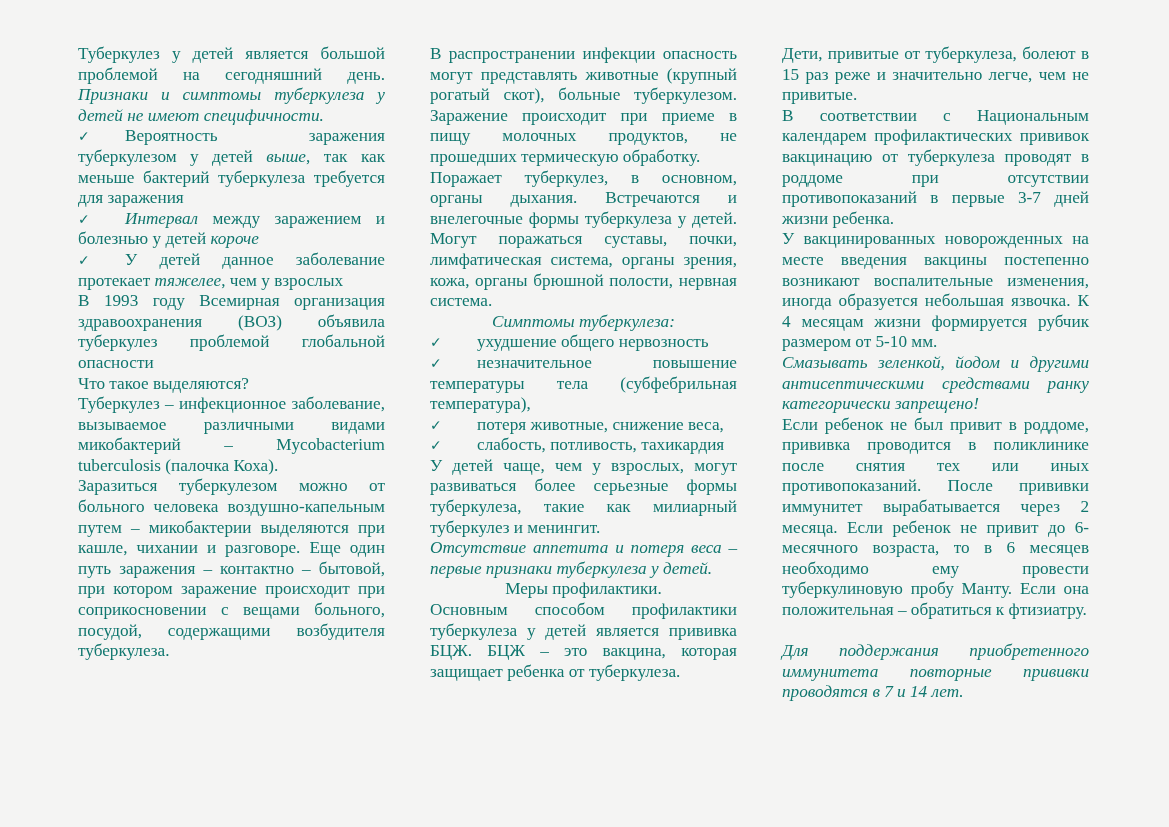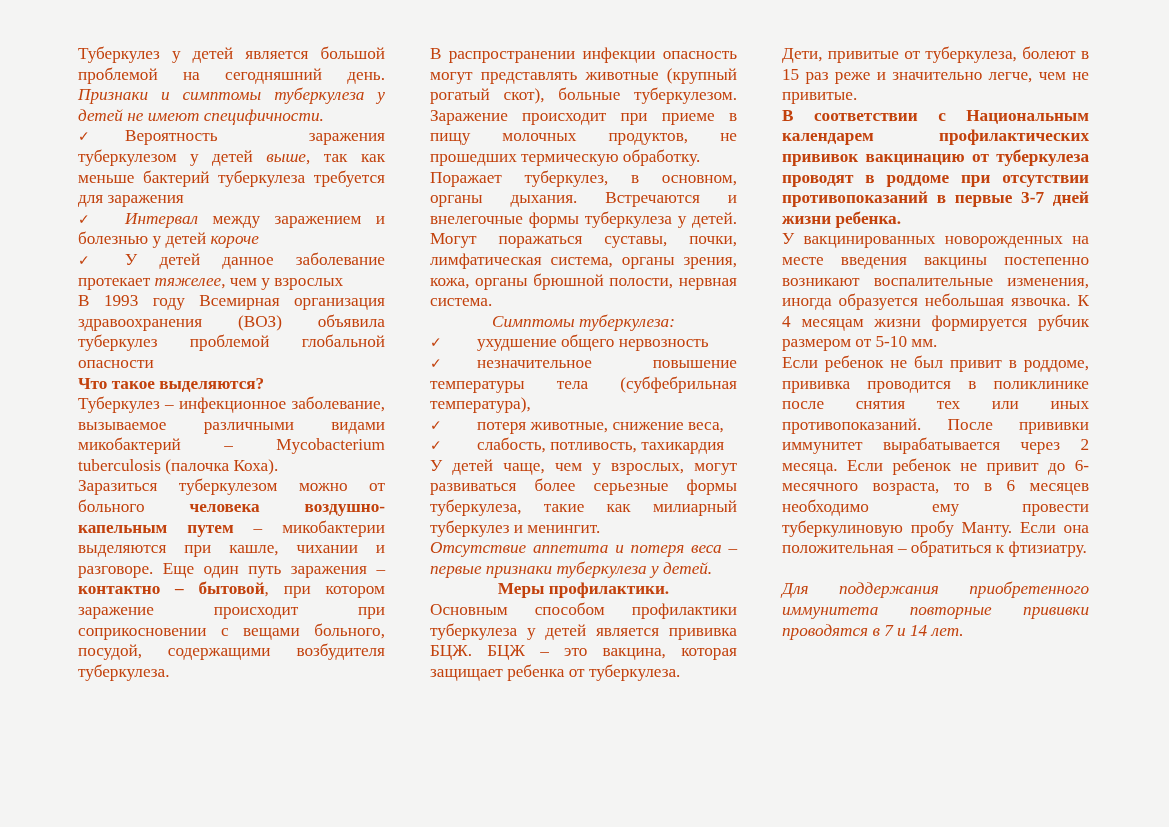--- a/index.html
+++ b/index.html
@@ -12,35 +12,35 @@
     background: #f4f4f3;
     overflow: hidden;
   }
   .page {
     box-sizing: border-box;
     width: 1169px;
     height: 827px;
     padding: 44px 80px 20px 78px;
     display: flex;
     gap: 45px;
-    color: #c2410c;
+    color: #0f766e;
   }
   .col {
     flex: 0 0 307px;
     width: 307px;
     font-family: "Liberation Serif", "DejaVu Serif", serif;
     font-size: 17.2px;
     line-height: 20.6px;
     text-align: justify;
   }
   .col p {
     margin: 0;
   }
   .center { text-align: center; }
-  .bold   { font-weight: bold; }
+  .bold   { font-weight: normal; }
   .italic { font-style: italic; text-align: right; }
   .check-icon {
     display: inline-block;
     width: 47px;
     font-family: "DejaVu Sans", sans-serif;
     font-size: 14px;
   }
   .spacer { height: 20.6px; }
 </style>
 </head>
@@ -67,17 +67,18 @@
       <p><span class="check-icon">✓</span><span>слабость, потливость, тахикардия</span></p>
       <p><span>У детей чаще, чем у взрослых, могут развиваться более серьезные формы туберкулеза, такие как милиарный туберкулез и менингит.</span></p>
       <p><span class="italic">Отсутствие аппетита и потеря веса – первые признаки туберкулеза у детей.</span></p>
       <p class="center"><span class="bold">Меры профилактики.</span></p>
       <p><span>Основным способом профилактики туберкулеза у детей является прививка БЦЖ. БЦЖ – это вакцина, которая защищает ребенка от туберкулеза.</span></p>
     </div>
   <div class="col">
       <p><span>Дети, привитые от туберкулеза, болеют в 15 раз реже и значительно легче, чем не привитые.</span></p>
       <p><span class="bold">В соответствии с Национальным календарем профилактических прививок вакцинацию от туберкулеза проводят в роддоме при отсутствии противопоказаний в первые 3-7 дней жизни ребенка.</span></p>
       <p><span>У вакцинированных новорожденных на месте введения вакцины постепенно возникают воспалительные изменения, иногда образуется небольшая язвочка. К 4 месяцам жизни формируется рубчик размером от 5-10 мм.</span></p>
+      <p><span class="italic">Смазывать зеленкой, йодом и другими антисептическими средствами ранку категорически запрещено!</span></p>
       <p><span>Если ребенок не был привит в роддоме, прививка проводится в поликлинике после снятия тех или иных противопоказаний. После прививки иммунитет вырабатывается через 2 месяца. Если ребенок не привит до 6-месячного возраста, то в 6 месяцев необходимо ему провести туберкулиновую пробу Манту. Если она положительная – обратиться к фтизиатру.</span></p>
       <p class="spacer"></p>
       <p><span class="italic">Для поддержания приобретенного иммунитета повторные прививки проводятся в 7 и 14 лет.</span></p>
     </div>
 </div>
 
 </body></html>

